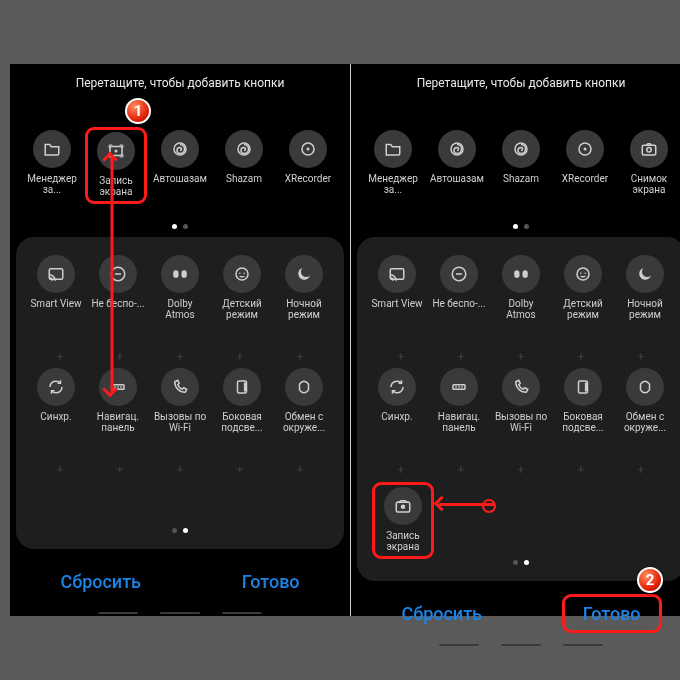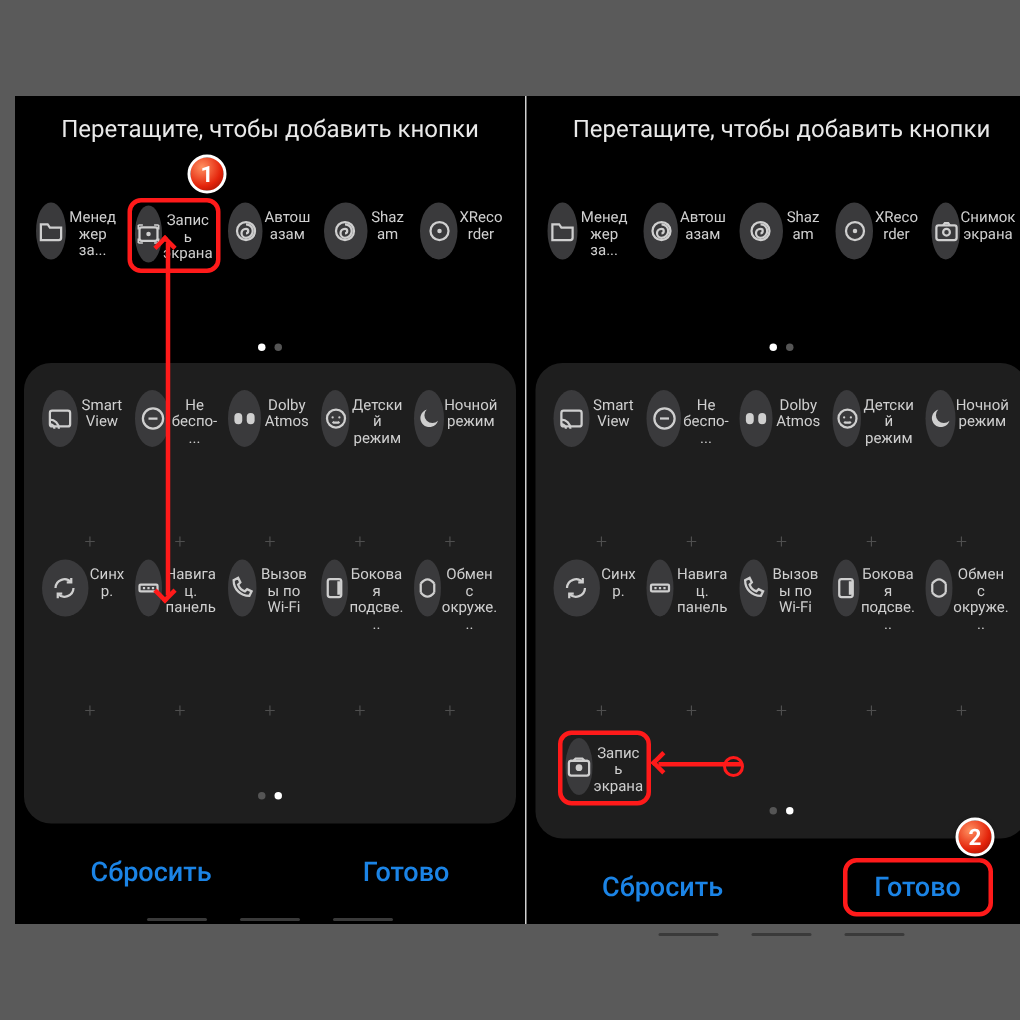--- a/index.html
+++ b/index.html
@@ -35,36 +35,37 @@
     flex: 1 1 50%;
     background: var(--bg);
     position: relative;
     display: flex;
     flex-direction: column;
     border-left: 1px solid #d0d0d0;
   }
   .phone:first-child { border-left: none; }
   .instruction {
     text-align: center;
-    font-size: 16px;
+    font-size: 12px;
     padding: 12px 0 10px;
     color: #e9e9e9;
   }
   .tile-row {
     display: flex;
     justify-content: center;
     gap: 8px;
     padding: 0 8px;
     min-height: 90px;
     align-items: flex-start;
   }
   .tile {
     width: 56px;
     display: flex;
-    flex-direction: row;
+    flex-direction: column;
+    align-items: center;
     position: relative;
   }
   .tile-icon {
     width: 38px;
     height: 38px;
     border-radius: 50%;
     background: var(--tile-icon-bg);
     display: flex;
     align-items: center;
     justify-content: center;

